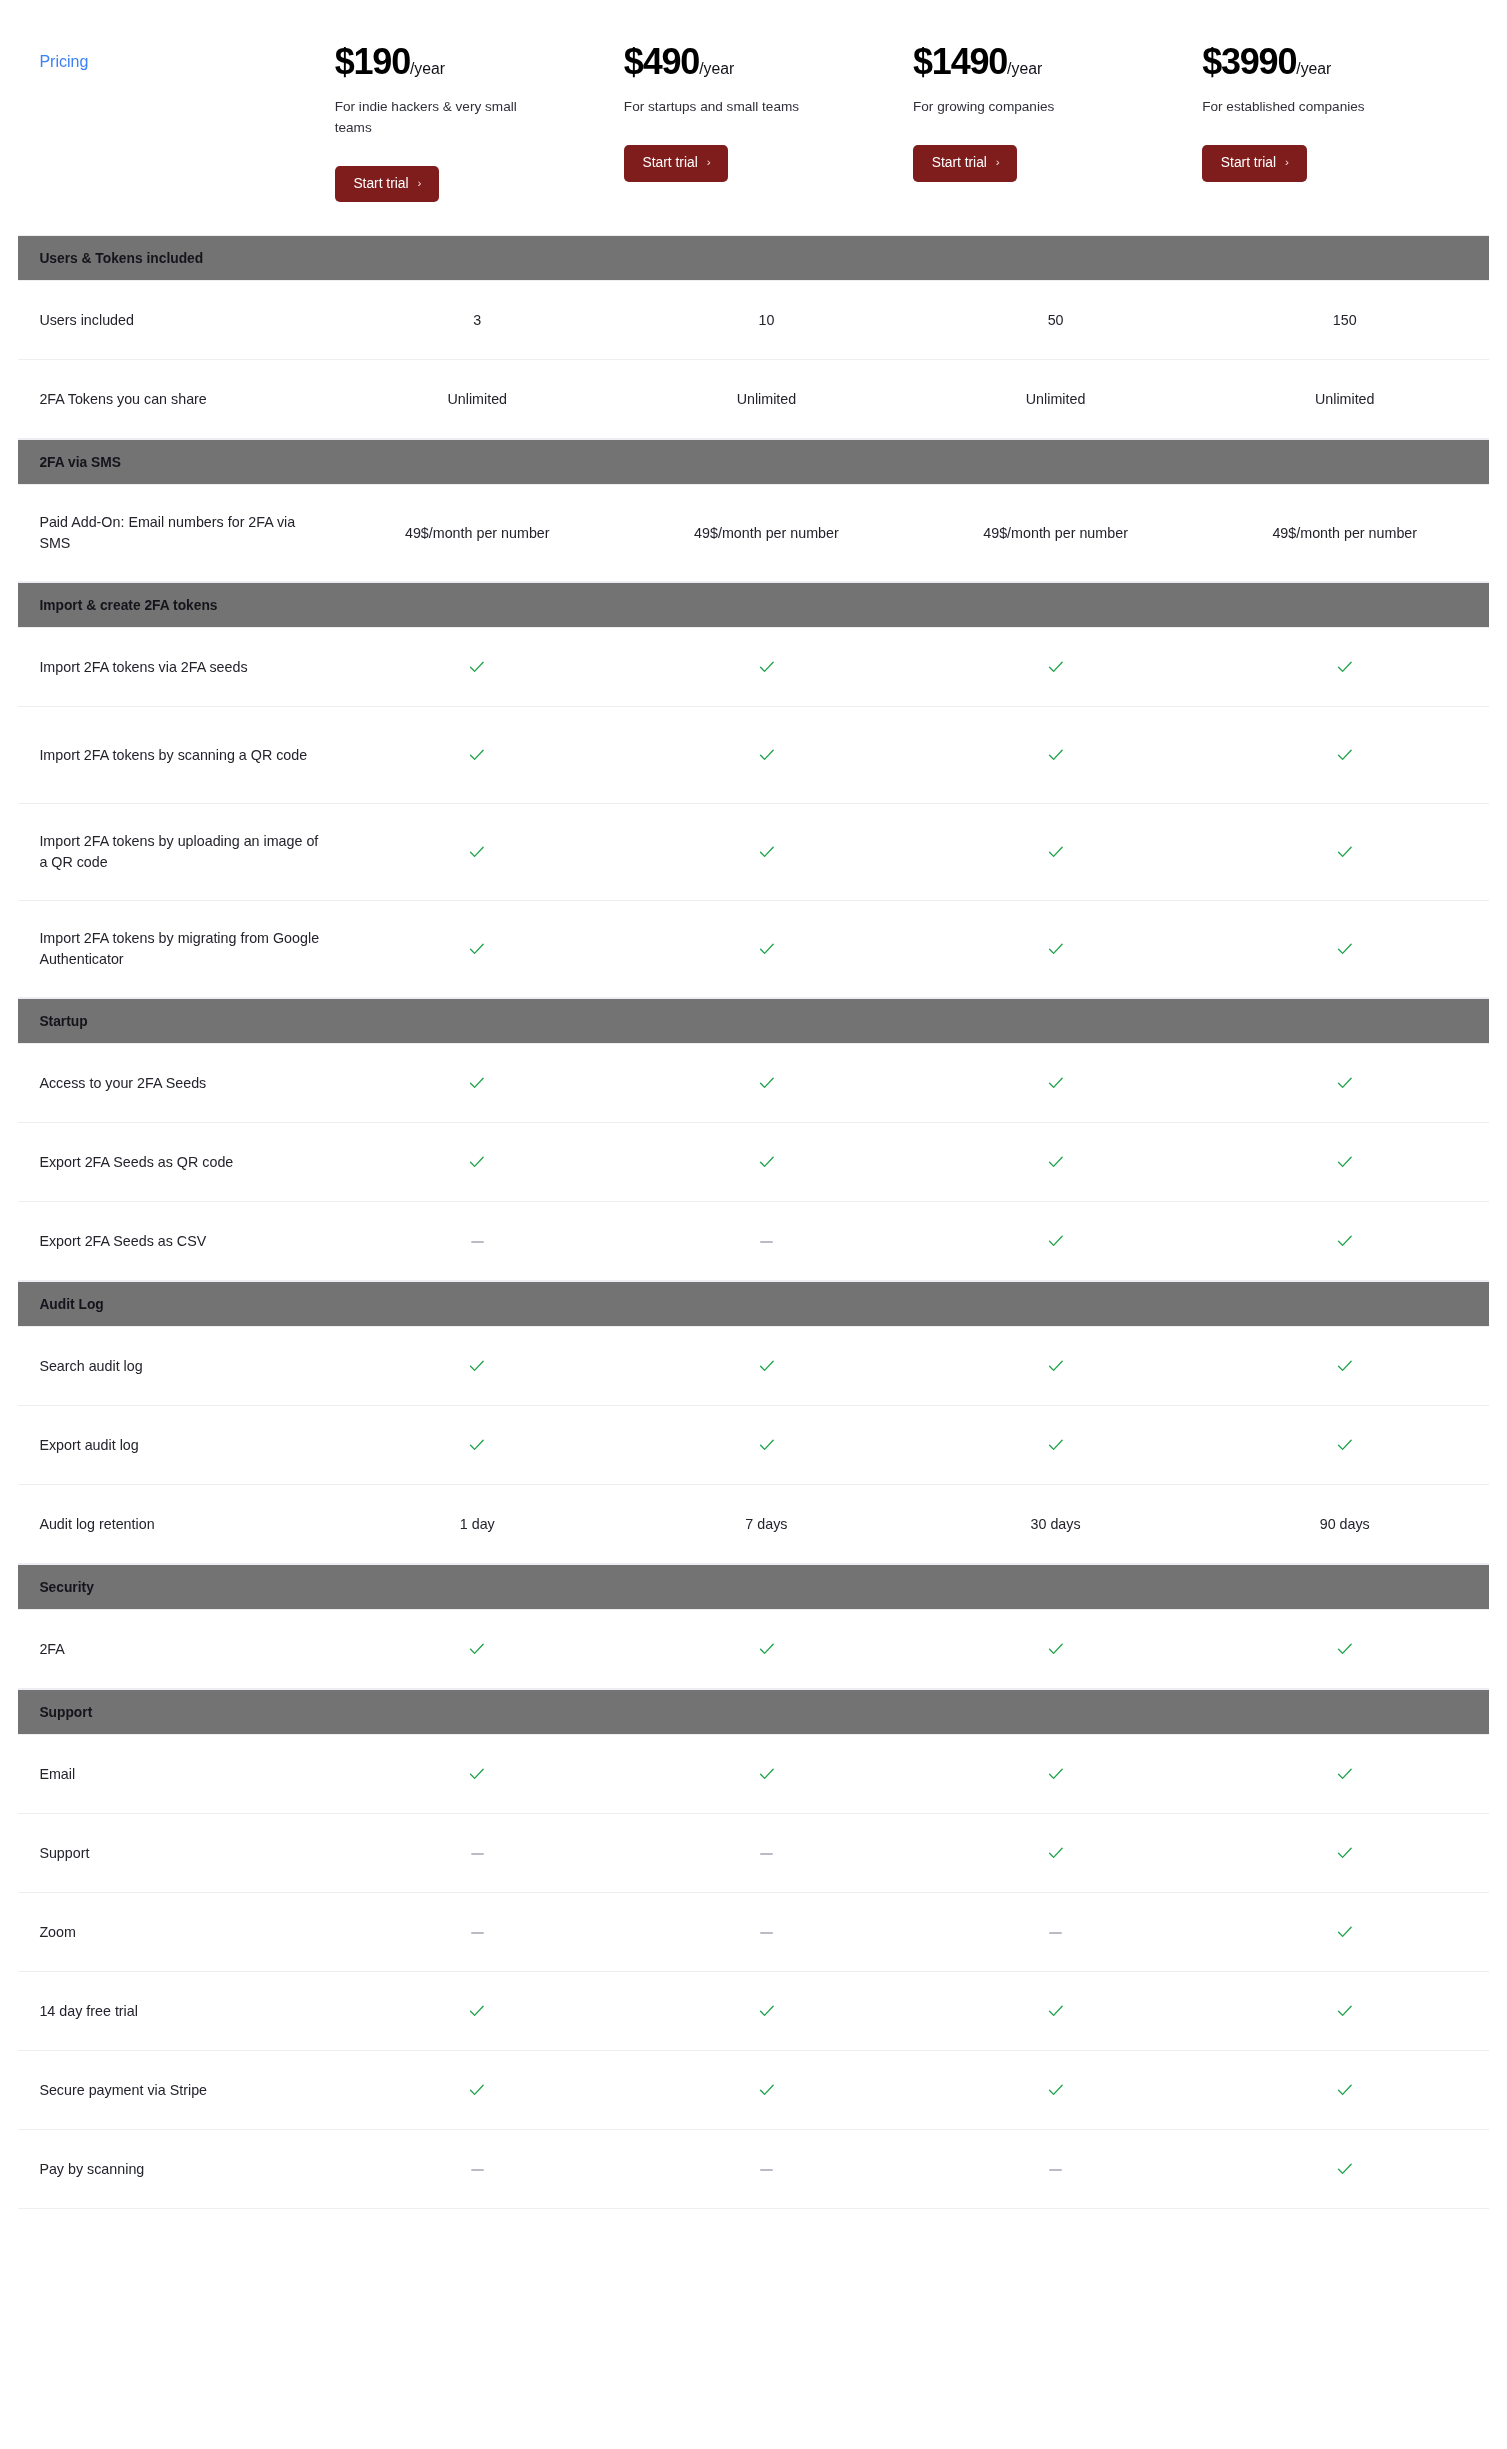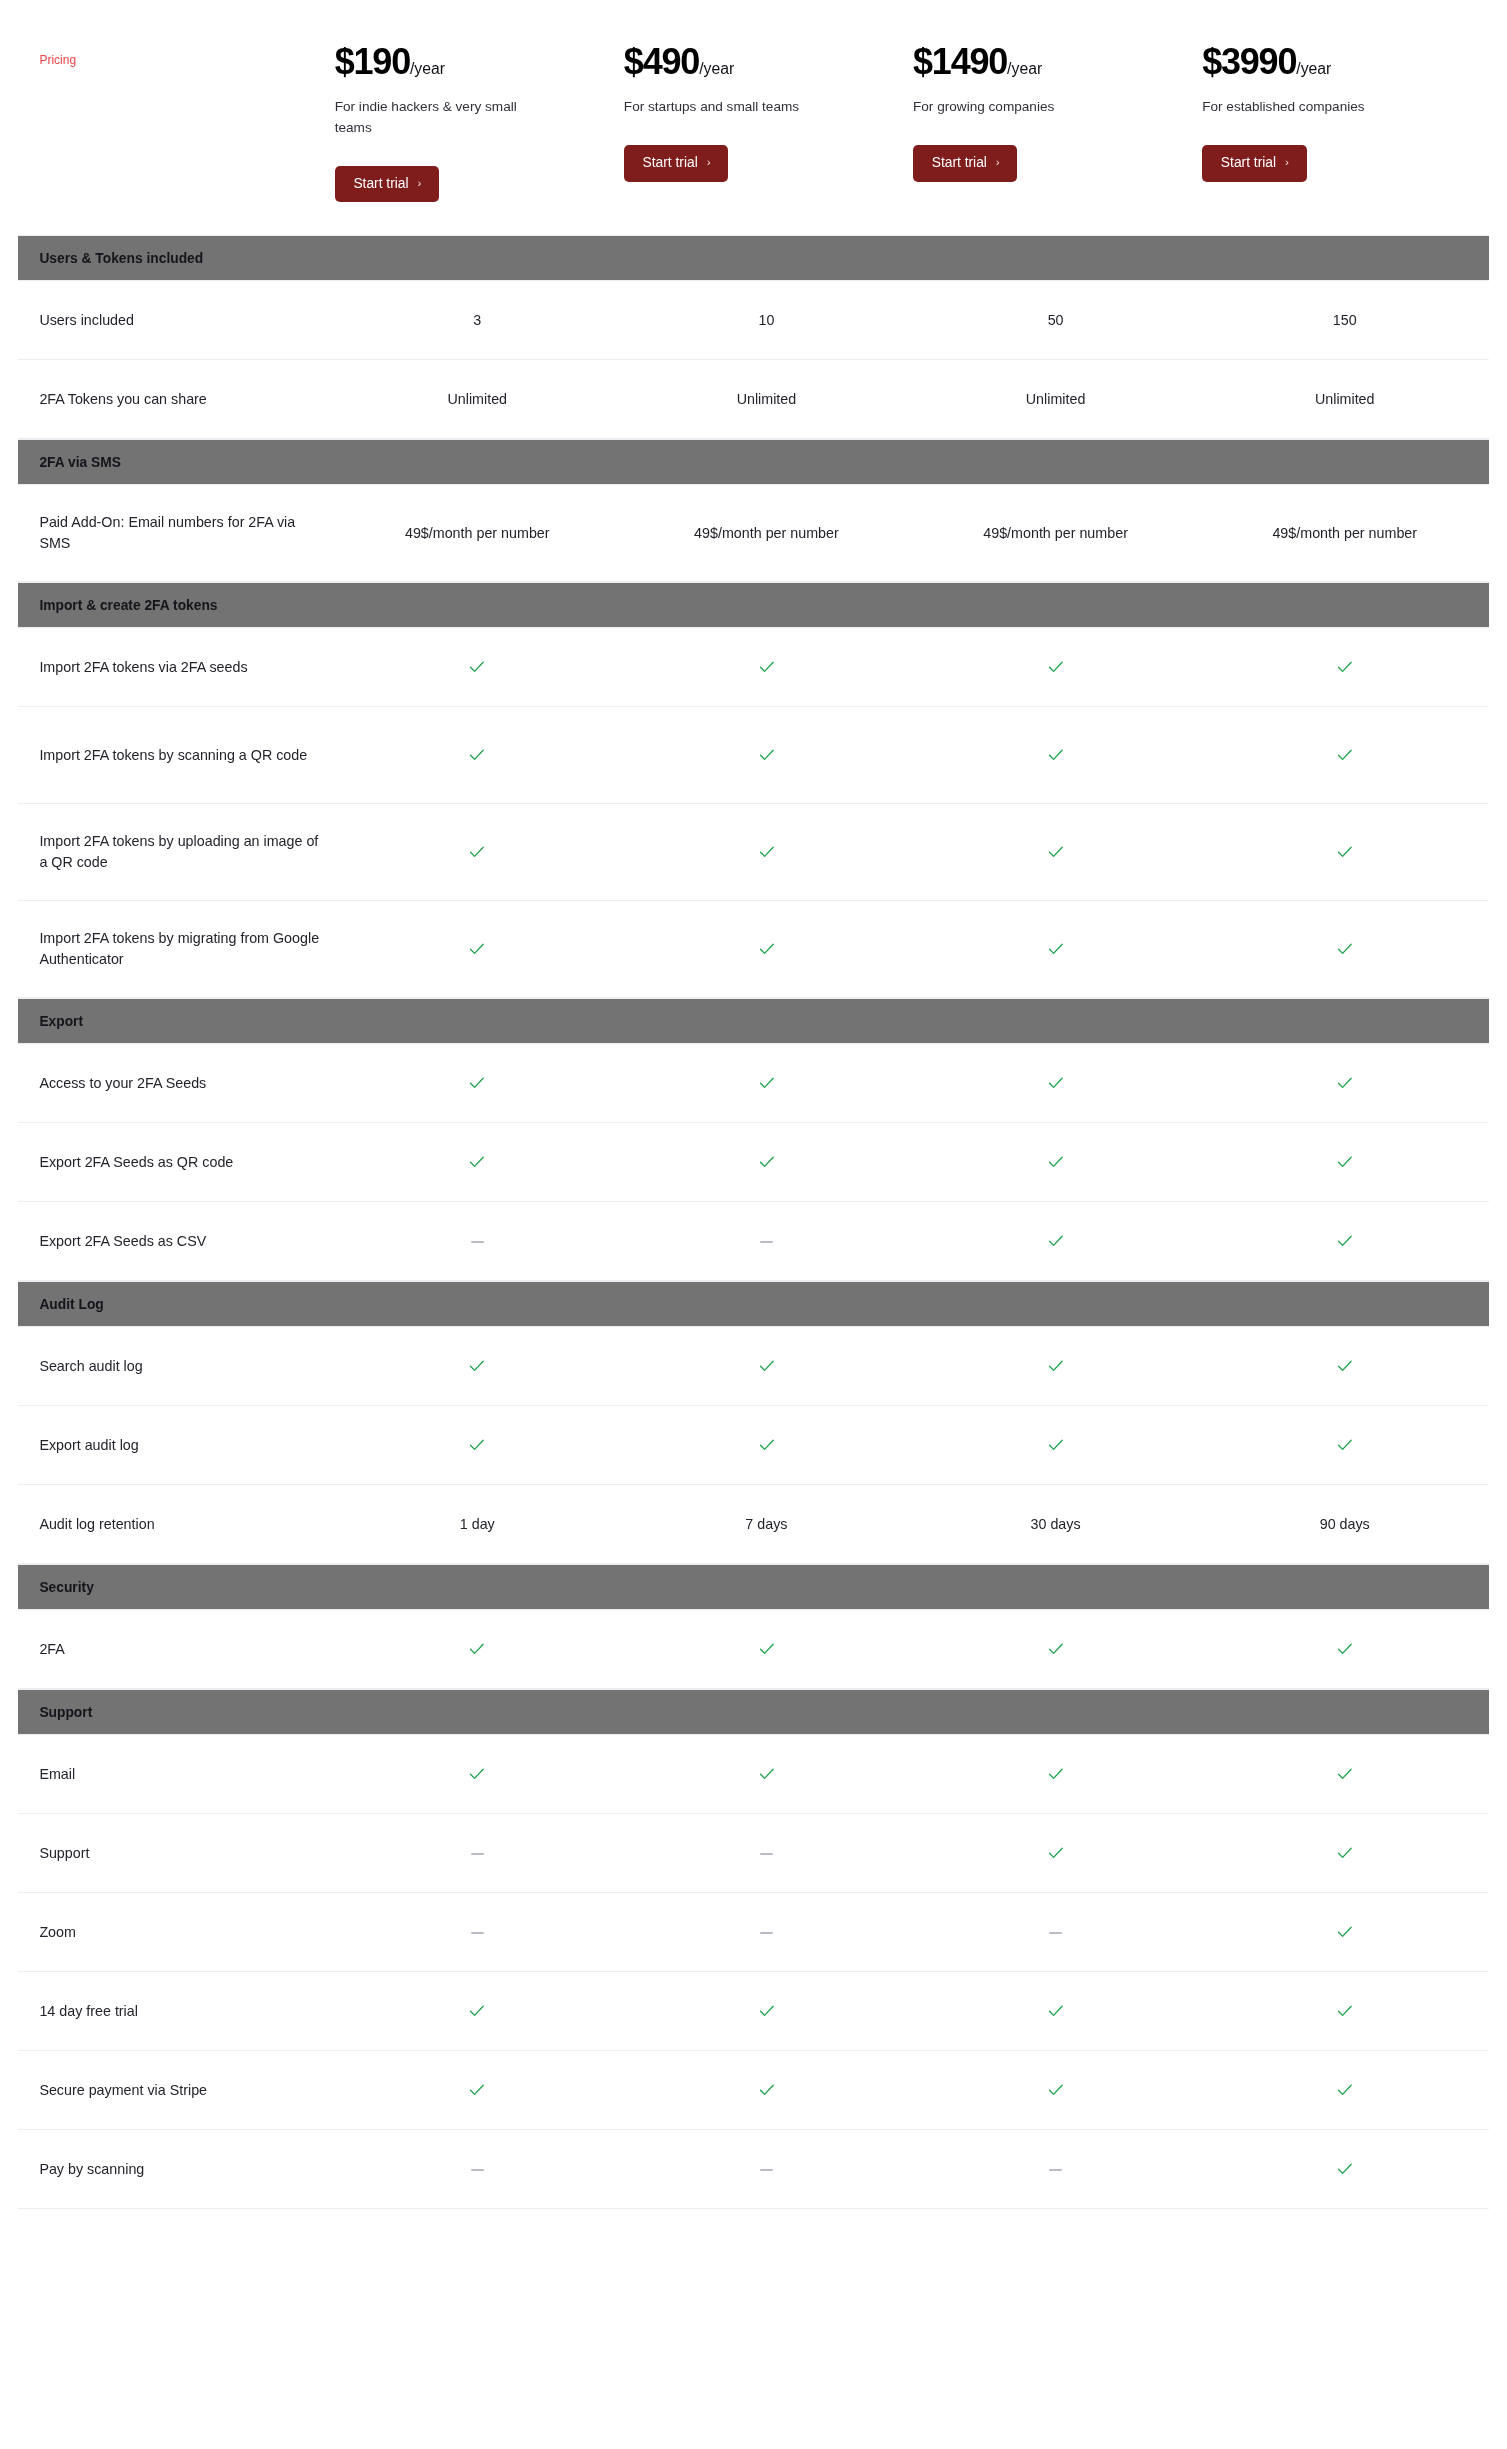--- a/index.html
+++ b/index.html
@@ -83,22 +83,22 @@
   
   .row-pricing {
     border-bottom: none;
     align-items: start;
     padding-top: 43px;
     padding-bottom: 33px;
   }
   .pricing-title {
     padding-left: 21.7px;
     padding-top: 9.9px;
-    font-size: 12px;
-    color: #ef4444;
+    font-size: 16px;
+    color: #3b82f6;
   }
   .price-cell { padding-left: 2px; }
   .price {
     font-size: 36px;
     font-weight: 800;
     color: #000000;
     letter-spacing: -1.2px;
     line-height: 1.05;
     white-space: nowrap;
   }
@@ -312,21 +312,21 @@
               <path d="M3.6 10.4 L7.7 14.6 L16.4 5.3" stroke="#1ea34a" stroke-width="1.35" stroke-linecap="round" stroke-linejoin="round"></path>
             </svg></span></div>
         <div class="value-cell"><span class="check"><svg width="19.7" height="19.7" viewBox="0 0 20 20" fill="none">
               <path d="M3.6 10.4 L7.7 14.6 L16.4 5.3" stroke="#1ea34a" stroke-width="1.35" stroke-linecap="round" stroke-linejoin="round"></path>
             </svg></span></div>
         <div class="value-cell"><span class="check"><svg width="19.7" height="19.7" viewBox="0 0 20 20" fill="none">
               <path d="M3.6 10.4 L7.7 14.6 L16.4 5.3" stroke="#1ea34a" stroke-width="1.35" stroke-linecap="round" stroke-linejoin="round"></path>
             </svg></span></div>
       </div>
       <div class="row row-section">
-        <div class="section-title">Export</div>
+        <div class="section-title">Startup</div>
       </div>
       <div class="row row-feature">
         <div class="label-cell">Access to your 2FA Seeds</div>
         <div class="value-cell"><span class="check"><svg width="19.7" height="19.7" viewBox="0 0 20 20" fill="none">
               <path d="M3.6 10.4 L7.7 14.6 L16.4 5.3" stroke="#1ea34a" stroke-width="1.35" stroke-linecap="round" stroke-linejoin="round"></path>
             </svg></span></div>
         <div class="value-cell"><span class="check"><svg width="19.7" height="19.7" viewBox="0 0 20 20" fill="none">
               <path d="M3.6 10.4 L7.7 14.6 L16.4 5.3" stroke="#1ea34a" stroke-width="1.35" stroke-linecap="round" stroke-linejoin="round"></path>
             </svg></span></div>
         <div class="value-cell"><span class="check"><svg width="19.7" height="19.7" viewBox="0 0 20 20" fill="none">

